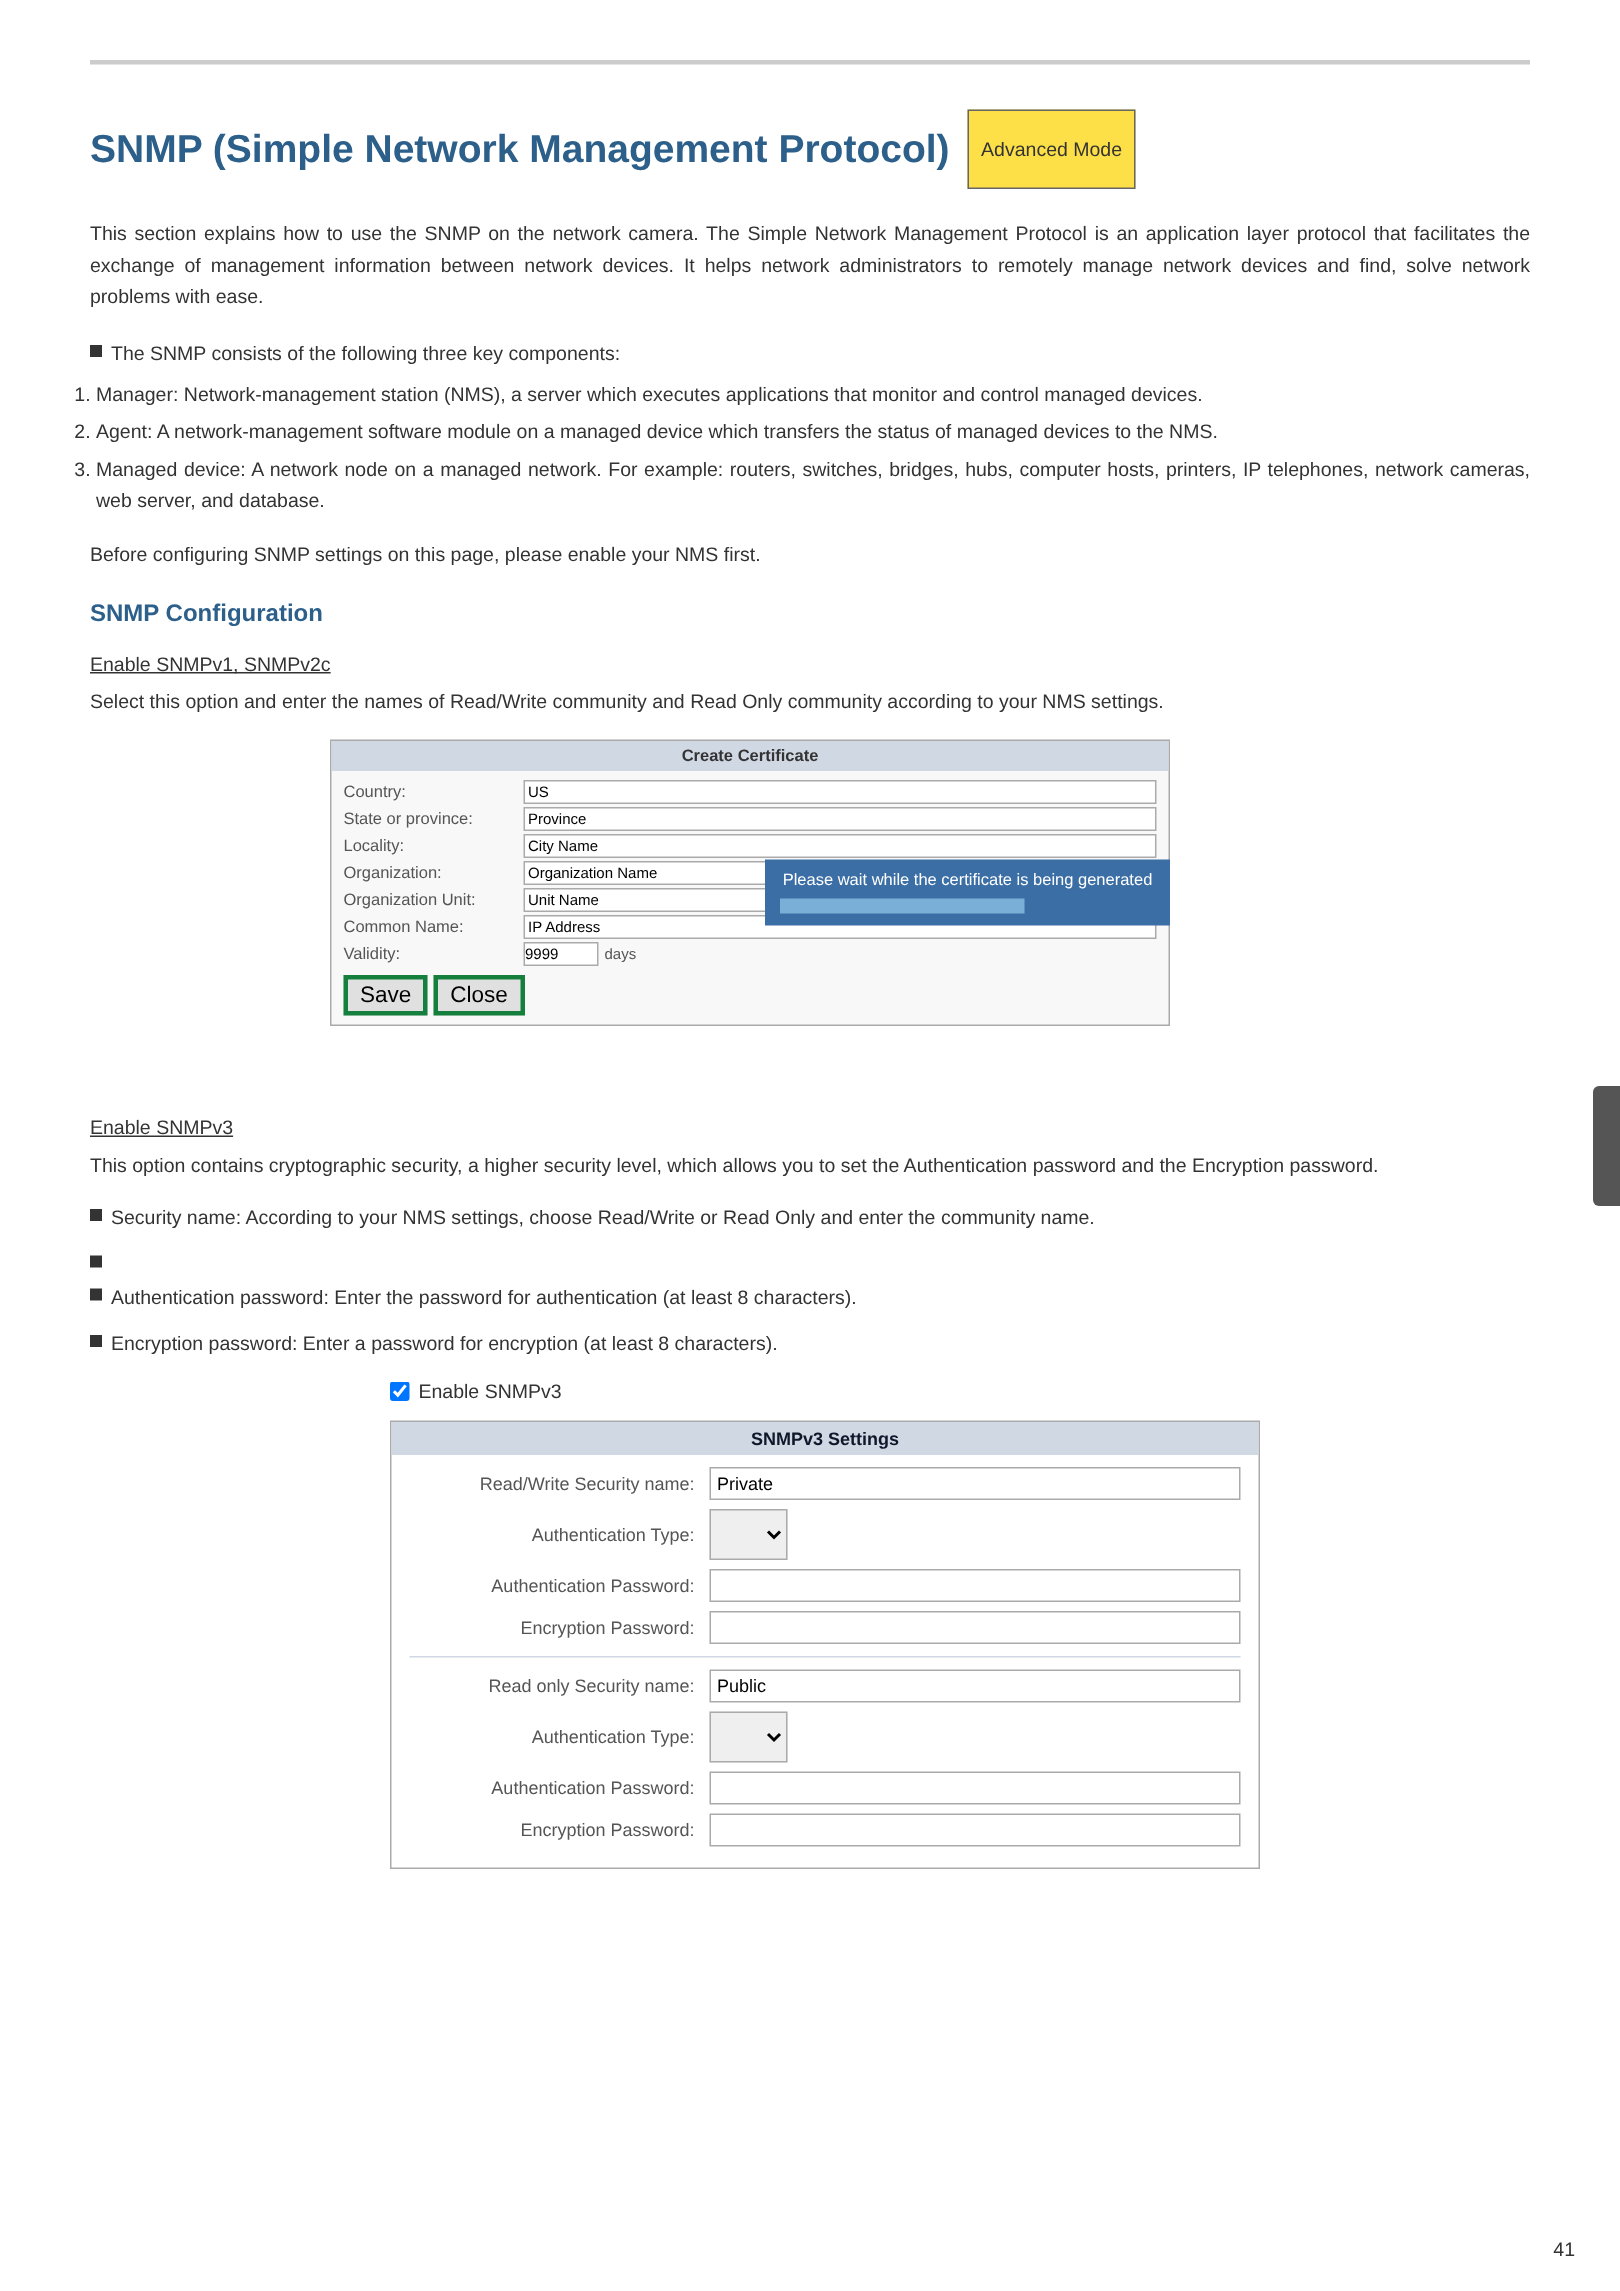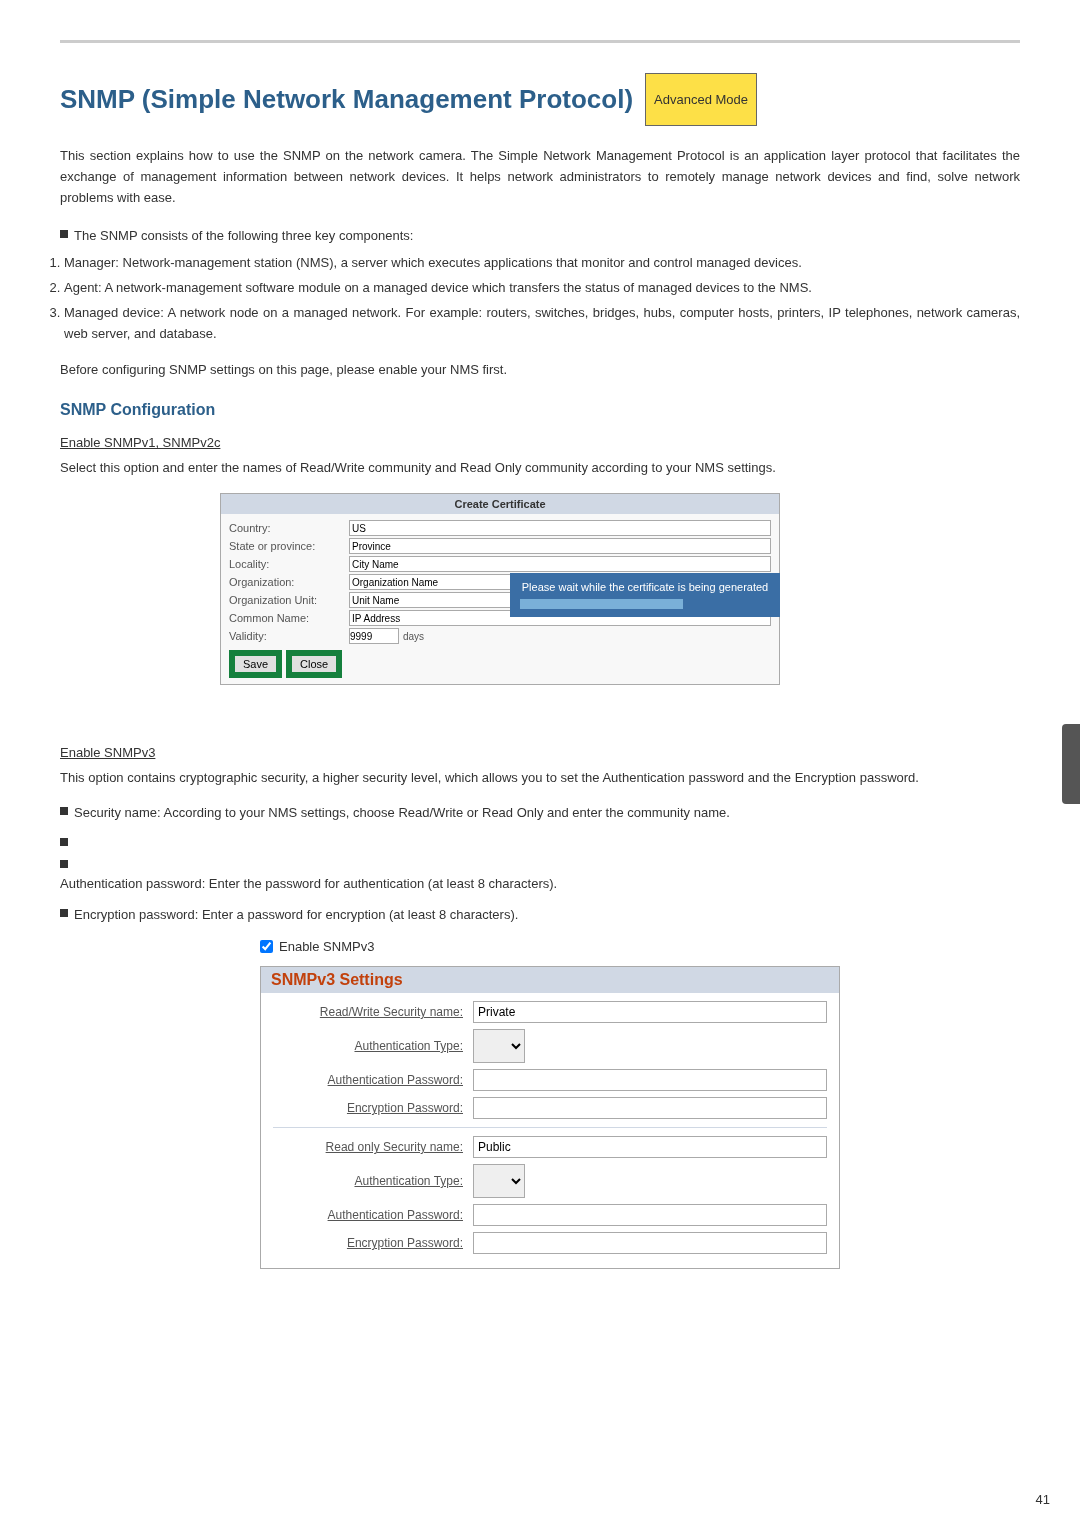--- a/index.html
+++ b/index.html
@@ -146,61 +146,61 @@
       font-size: 10px;
       color: #555;
     }
     .cert-buttons {
       display: flex;
       gap: 4px;
       margin-top: 6px;
     }
     .cert-btn {
       padding: 2px 8px;
-      border: 6px solid #15803d;
+      border: 3px solid #15803d;
       background: #e0e0e0;
-      font-size: 11px;
+      font-size: 15px;
       cursor: pointer;
     }
     
     .snmpv3-checkbox-row {
       display: flex;
       align-items: center;
       gap: 6px;
       margin-bottom: 12px;
       margin-left: 200px;
     }
     .snmpv3-panel {
       border: 1px solid #aaa;
       margin-left: 200px;
       width: 580px;
       font-size: 12px;
     }
     .snmpv3-panel-title {
       background: #d0d8e4;
       padding: 4px 10px;
-      font-size: 16px;
-      color: #c2410c;
+      font-size: 12px;
+      color: #0f172a;
       font-weight: bold;
+      text-align: center;
     }
     .snmpv3-panel-body {
       padding: 8px 12px;
     }
     .snmpv3-row {
       display: flex;
       align-items: center;
       margin-bottom: 6px;
     }
     .snmpv3-label {
       width: 200px;
       text-align: right;
       padding-right: 10px;
       font-size: 12px;
       color: #555;
-      text-decoration: underline;
     }
     .snmpv3-input {
       flex: 1;
       height: 22px;
       border: 1px solid #aaa;
       padding: 0 4px;
       font-size: 12px;
     }
     .snmpv3-input-value {
       flex: 1;
@@ -323,21 +323,21 @@
     <p class="subsection-desc">This option contains cryptographic security, a higher security level, which allows you to set the Authentication password and the Encryption password.</p>
 
     <div>
       <div class="bullet-item" style="margin-bottom: 10px;">
         <div class="bullet-square" style="margin-top: 4px;"></div>
         <span>Security name: According to your NMS settings, choose Read/Write or Read Only and enter the community name.</span>
       </div>
       <div class="bullet-item" style="margin-bottom: 10px;">
         <div class="bullet-square" style="margin-top: 4px;"></div>
       </div>
-      <div class="bullet-item" style="margin-bottom: 10px; flex-direction: column;">
+      <div class="bullet-item" style="margin-bottom: 10px;">
         <div class="bullet-square" style="margin-top: 4px;"></div>
         <span>Authentication password: Enter the password for authentication (at least 8 characters).</span>
       </div>
       <div class="bullet-item" style="margin-bottom: 14px;">
         <div class="bullet-square" style="margin-top: 4px;"></div>
         <span>Encryption password: Enter a password for encryption (at least 8 characters).</span>
       </div>
     </div>
 
     <div class="snmpv3-checkbox-row">

